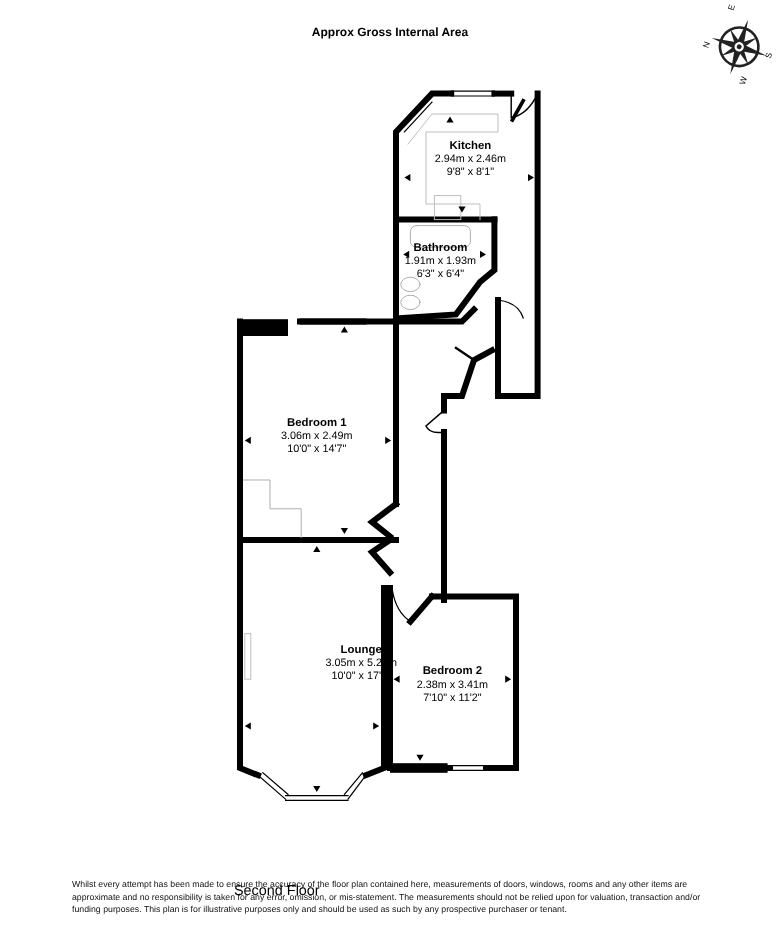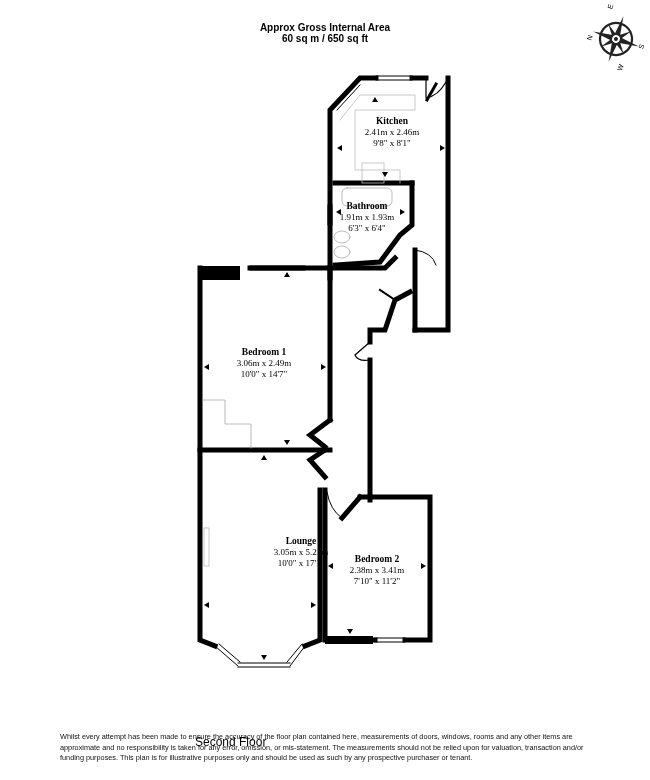--- a/index.html
+++ b/index.html
@@ -1,30 +1,29 @@
 <!DOCTYPE html>
 <html><head>
 <meta charset="utf-8">
 <style>
   html, body { margin:0; padding:0; background:#ffffff; }
   body { width:650px; height:780px; position:relative; overflow:hidden; font-family:"Liberation Sans", sans-serif; color:#000; }
   .header { position:absolute; left:200px; top:22px; width:250px; text-align:center; font-weight:bold; font-size:10px; line-height:11px; }
   .compass { position:absolute; left:588px; top:8px; width:56px; height:62px; }
   .plan { position:absolute; left:0; top:0; width:650px; height:700px; }
-  .room-label { position:absolute; text-align:center; font-size:9px; line-height:11px; white-space:nowrap; transform:translateX(-50%);font-family:Liberation Serif, serif; }
+  .room-label { position:absolute; text-align:center; font-size:9px; line-height:11px; white-space:nowrap; transform:translateX(-50%); }
   .room-label .name { font-weight:bold; font-size:9.5px; }
   .floor-name { position:absolute; left:195px; top:735px; font-size:12px; }
   .disclaimer { position:absolute; left:60px; top:732px; width:530px; text-align:left; font-size:7.3px; line-height:10.5px; color:#111; }
 </style>
 </head>
 <body>
 
 <div class="header">
   <div>Approx Gross Internal Area</div>
-  <div>60 sq m / 650 sq ft</div>
 </div>
 
 <div class="compass">
   <svg width="56" height="62" viewBox="0 0 56 62">
     <g transform="translate(28,31) rotate(-72)">
       <circle r="16" fill="none" stroke="#222" stroke-width="2.2"></circle>
       <polygon points="0,-24 3,-3 0,0 -3,-3" fill="#222"></polygon>
       <polygon points="0,24 3,3 0,0 -3,3" fill="#222"></polygon>
       <polygon points="-24,0 -3,3 0,0 -3,-3" fill="#222"></polygon>
       <polygon points="24,0 3,3 0,0 3,-3" fill="#222"></polygon>
@@ -145,21 +144,21 @@
     <polygon points="264,455 261,460 267,460"></polygon>
       <polygon points="264,660 261,655 267,655"></polygon>
     <polygon points="328,566 333,563 333,569"></polygon>
       <polygon points="426,566 421,563 421,569"></polygon>
     <polygon points="350,634 347,629 353,629"></polygon>
   </g>
 </svg>
 
 <div class="room-label" style="left:392px;top:116px;">
   <div class="name">Kitchen</div>
-  <div>2.41m x 2.46m</div>
+  <div>2.94m x 2.46m</div>
   <div>9'8" x 8'1"</div>
 </div>
 <div class="room-label" style="left:367px;top:201px;">
   <div class="name">Bathroom</div>
   <div>1.91m x 1.93m</div>
   <div>6'3" x 6'4"</div>
 </div>
 <div class="room-label" style="left:264px;top:347px;">
   <div class="name">Bedroom 1</div>
   <div>3.06m x 2.49m</div>

